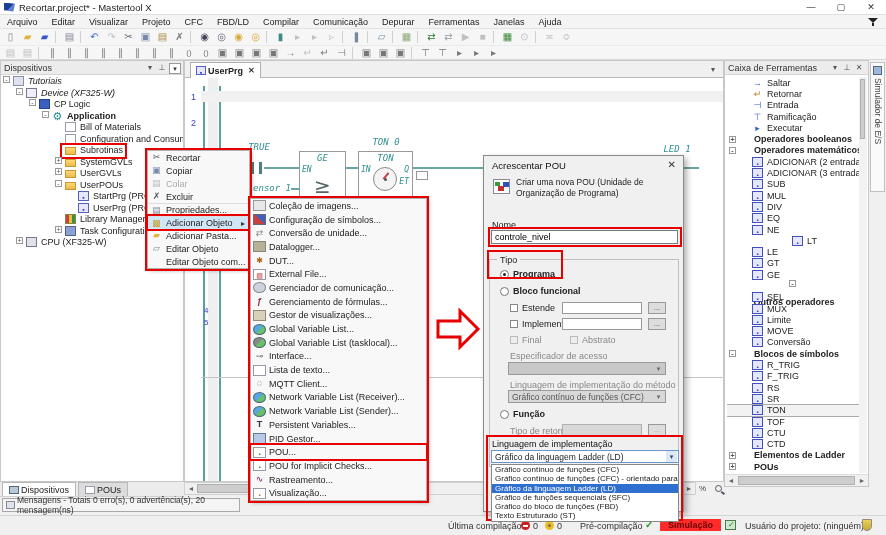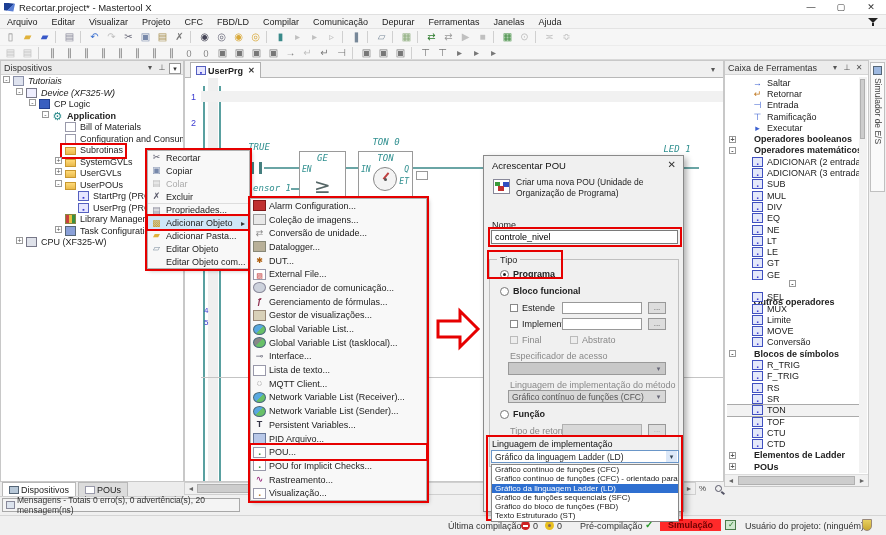--- a/index.html
+++ b/index.html
@@ -730,21 +730,21 @@
         <div class="tb-row" style="padding-left: 15px;">
           <span class="expander"></span>
           <span class="ico" data-icon="op-icon"></span>
           <span class="lbl">EQ</span>
         </div>
         <div class="tb-row" style="padding-left: 15px;">
           <span class="expander"></span>
           <span class="ico" data-icon="op-icon"></span>
           <span class="lbl">NE</span>
         </div>
-        <div class="tb-row" style="padding-left: 15px;">
+        <div class="tb-row" style="padding-left: 15px; justify-content: center;">
           <span class="expander"></span>
           <span class="ico" data-icon="op-icon"></span>
           <span class="lbl">LT</span>
         </div>
         <div class="tb-row" style="padding-left: 15px;">
           <span class="expander"></span>
           <span class="ico" data-icon="op-icon"></span>
           <span class="lbl">LE</span>
         </div>
         <div class="tb-row" style="padding-left: 15px;">
@@ -933,29 +933,29 @@
         <span class="mico" data-icon="m-editobj-icon"></span>
         <span class="lbl">Editar Objeto</span>
       </div>
       <div class="menu-row">
         <span class="mico" style="visibility: hidden;"></span>
         <span class="lbl">Editar Objeto com...</span>
       </div>
   </div>
 
   <div id="submenu">
-    <div class="menu-row">
-        <span class="mico ico" data-icon="s-alarm-icon"></span>
-        <span class="lbl">Alarm Configuration...</span>
-      </div>
       <div class="menu-row">
         <span class="mico ico" data-icon="s-image-icon"></span>
         <span class="lbl">Coleção de imagens...</span>
       </div>
       <div class="menu-row">
+        <span class="mico ico" data-icon="s-symbols-icon"></span>
+        <span class="lbl">Configuração de símbolos...</span>
+      </div>
+      <div class="menu-row">
         <span class="mico ico" data-icon="s-unit-icon"></span>
         <span class="lbl">Conversão de unidade...</span>
       </div>
       <div class="menu-row">
         <span class="mico ico" data-icon="s-datalogger-icon"></span>
         <span class="lbl">Datalogger...</span>
       </div>
       <div class="menu-row">
         <span class="mico ico" data-icon="s-dut-icon"></span>
         <span class="lbl">DUT...</span>
@@ -1003,21 +1003,21 @@
       <div class="menu-row">
         <span class="mico ico" data-icon="s-nvls-icon"></span>
         <span class="lbl">Network Variable List (Sender)...</span>
       </div>
       <div class="menu-row">
         <span class="mico ico" data-icon="s-persist-icon"></span>
         <span class="lbl">Persistent Variables...</span>
       </div>
       <div class="menu-row">
         <span class="mico ico" data-icon="s-pid-icon"></span>
-        <span class="lbl">PID Arquivo...</span>
+        <span class="lbl">PID Gestor...</span>
       </div>
       <div class="menu-row red-row">
         <span class="mico ico" data-icon="s-pou-icon"></span>
         <span class="lbl">POU...</span>
       </div>
       <div class="menu-row">
         <span class="mico ico" data-icon="s-poucheck-icon"></span>
         <span class="lbl">POU for Implicit Checks...</span>
       </div>
       <div class="menu-row">

